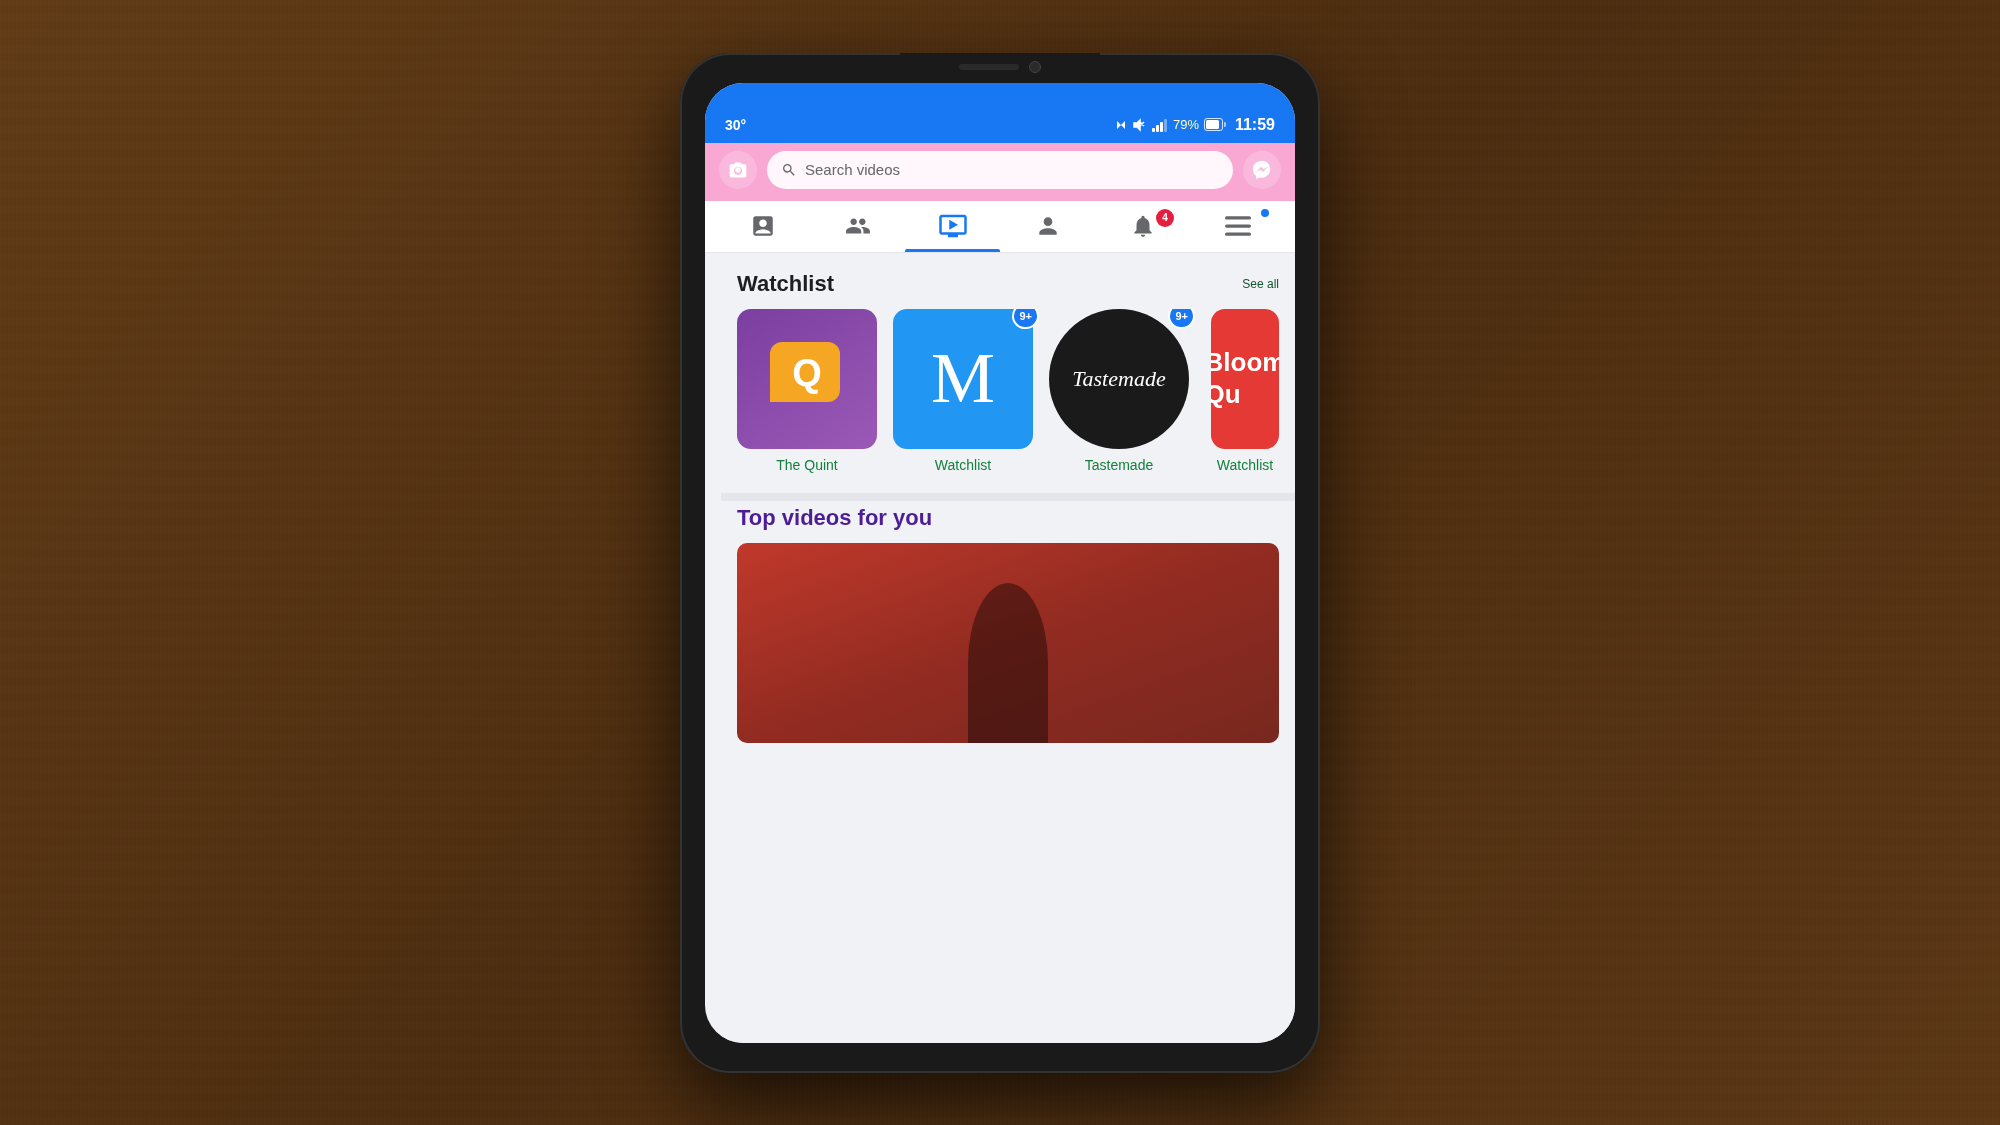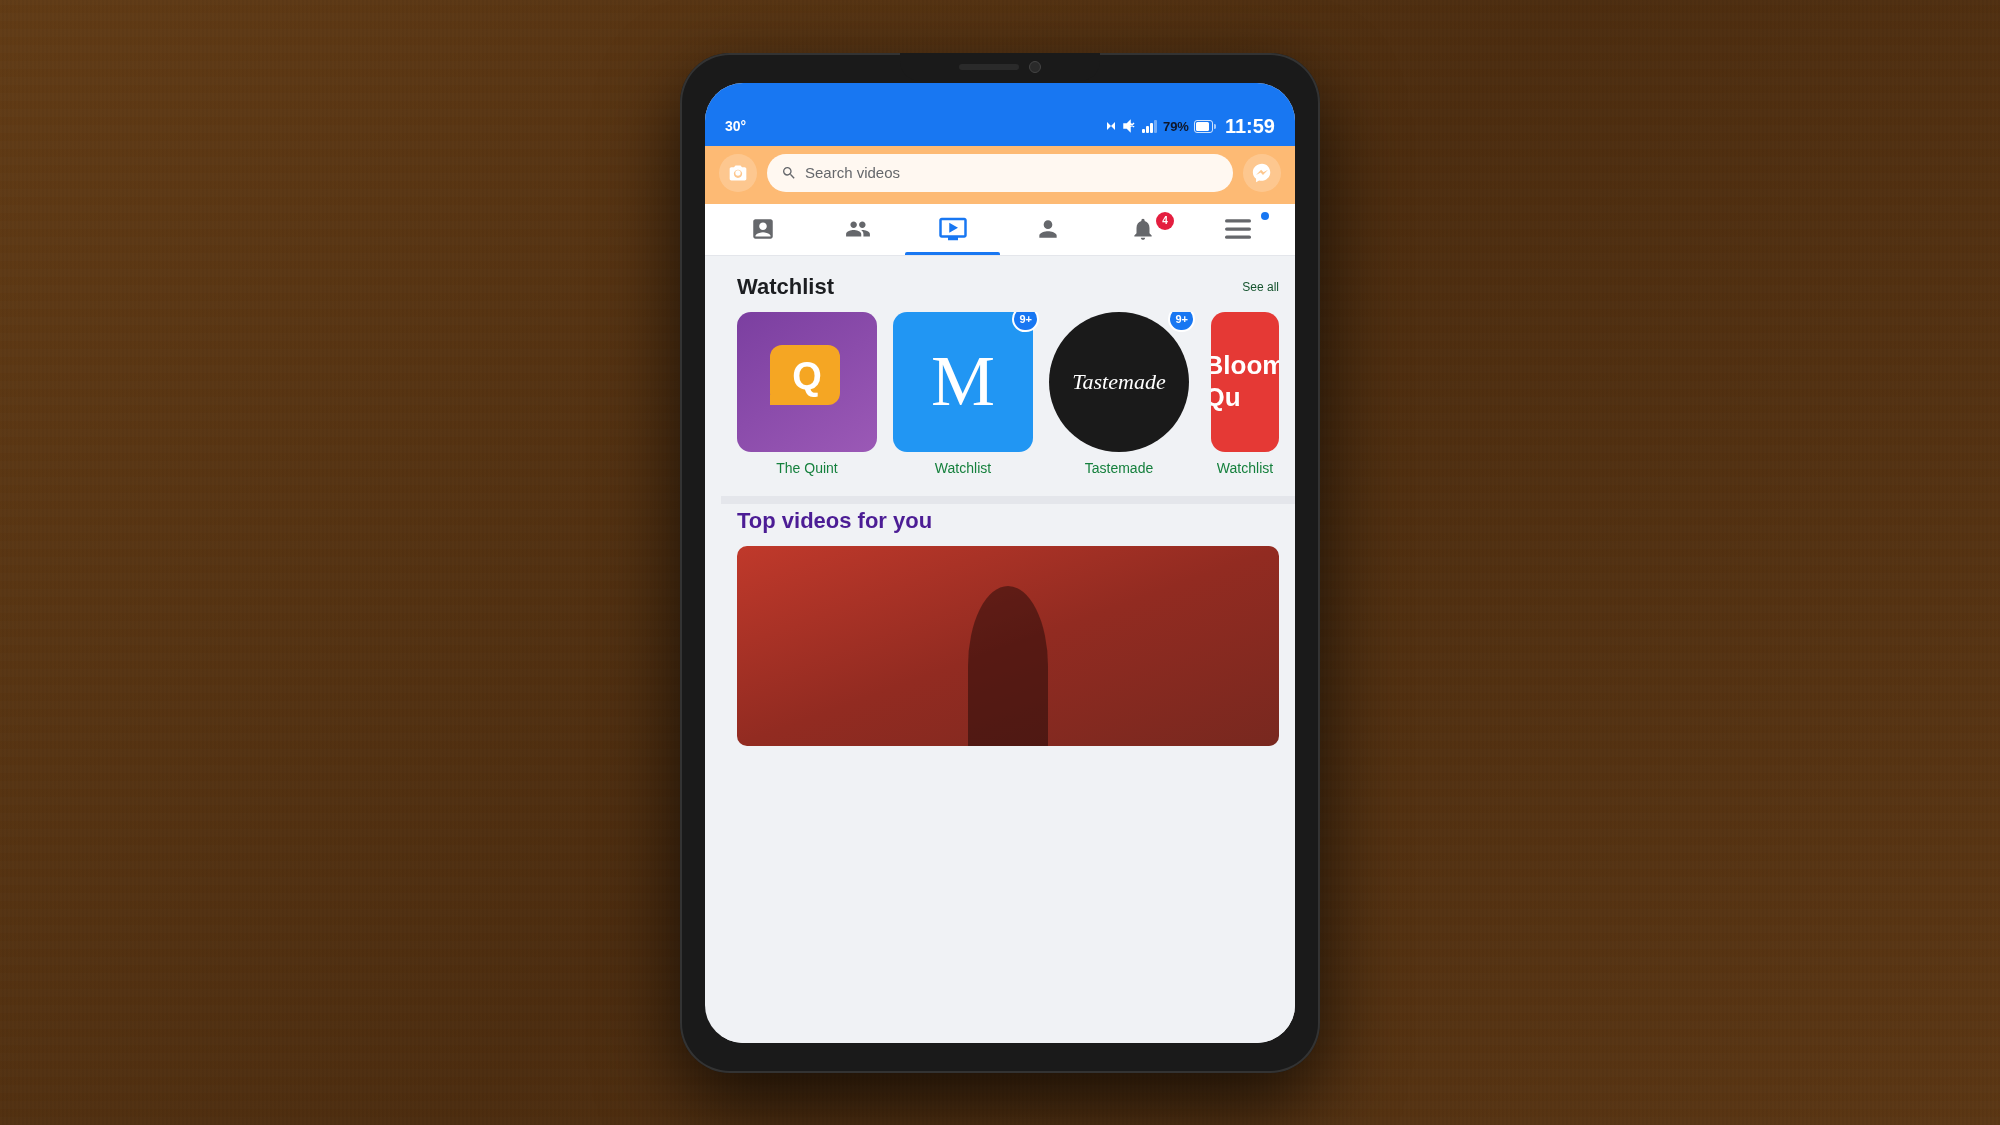--- a/index.html
+++ b/index.html
@@ -119,21 +119,21 @@
       font-size: 13px;
     }
 
     .status-icon {
       display: inline-flex;
       align-items: center;
     }
 
     
     .header {
-      background: #fdba74;
+      background: #f9a8d4;
       padding: 8px 14px 12px;
       display: flex;
       align-items: center;
       gap: 10px;
     }
 
     .header-camera-btn {
       width: 38px;
       height: 38px;
       border-radius: 50%;
@@ -438,30 +438,30 @@
 
         <span class="status-icon">
           <svg width="16" height="14" viewBox="0 0 16 14" fill="white">
             <rect x="0" y="10" width="3" height="4" rx="1"></rect>
             <rect x="4" y="7" width="3" height="7" rx="1"></rect>
             <rect x="8" y="4" width="3" height="10" rx="1"></rect>
             <rect x="12" y="1" width="3" height="13" rx="1" opacity="0.4"></rect>
           </svg>
         </span>
 
-        <span class="status-icon" style="font-size:13px;font-weight:700;color:#0f172a;">79%</span>
+        <span class="status-icon" style="font-size:13px;font-weight:400;color:#fef9c3;">79%</span>
         <span class="status-icon">
           <svg width="22" height="13" viewBox="0 0 22 13" fill="none">
             <rect x="0.5" y="0.5" width="18" height="12" rx="2.5" stroke="white" stroke-opacity="0.8"></rect>
             <rect x="2" y="2" width="13" height="9" rx="1.5" fill="white"></rect>
             <path d="M20 4v5a2 2 0 000-5z" fill="white" opacity="0.6"></path>
           </svg>
         </span>
 
-        <span class="status-icon" style="font-size:20px;font-weight:600;color:white;margin-left:4px;">11:59</span>
+        <span class="status-icon" style="font-size:16px;font-weight:600;color:white;margin-left:4px;">11:59</span>
       </div>
     </div>
 
     <div class="header">
 
       <div class="header-camera-btn">
         <svg width="20" height="20" viewBox="0 0 24 24" fill="white">
           <path d="M12 15.2A3.2 3.2 0 1112 8.8a3.2 3.2 0 010 6.4z"></path>
           <path d="M9 3L7.17 5H4c-1.1 0-2 .9-2 2v12c0 1.1.9 2 2 2h16c1.1 0 2-.9 2-2V7c0-1.1-.9-2-2-2h-3.17L15 3H9zm3 15c-2.76 0-5-2.24-5-5s2.24-5 5-5 5 2.24 5 5-2.24 5-5 5z"></path>
         </svg>

